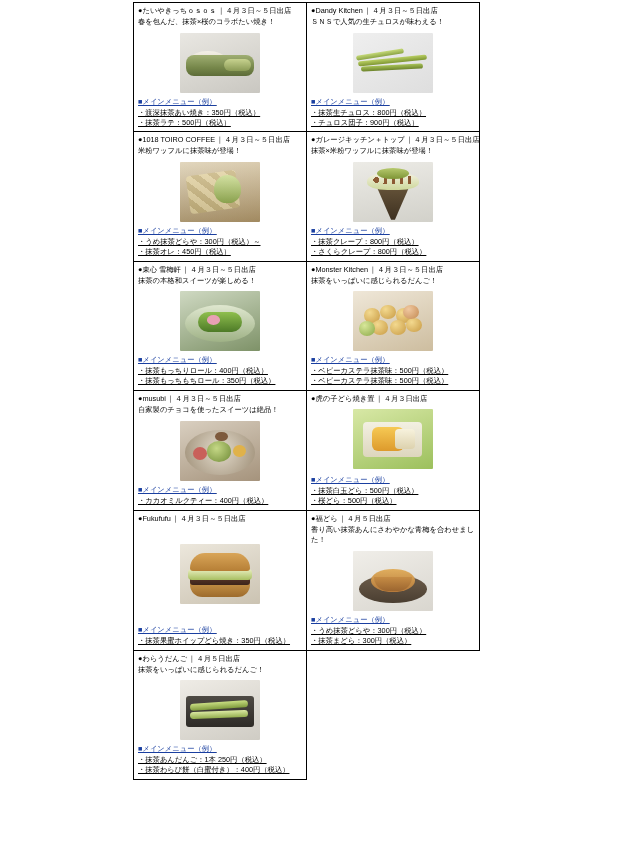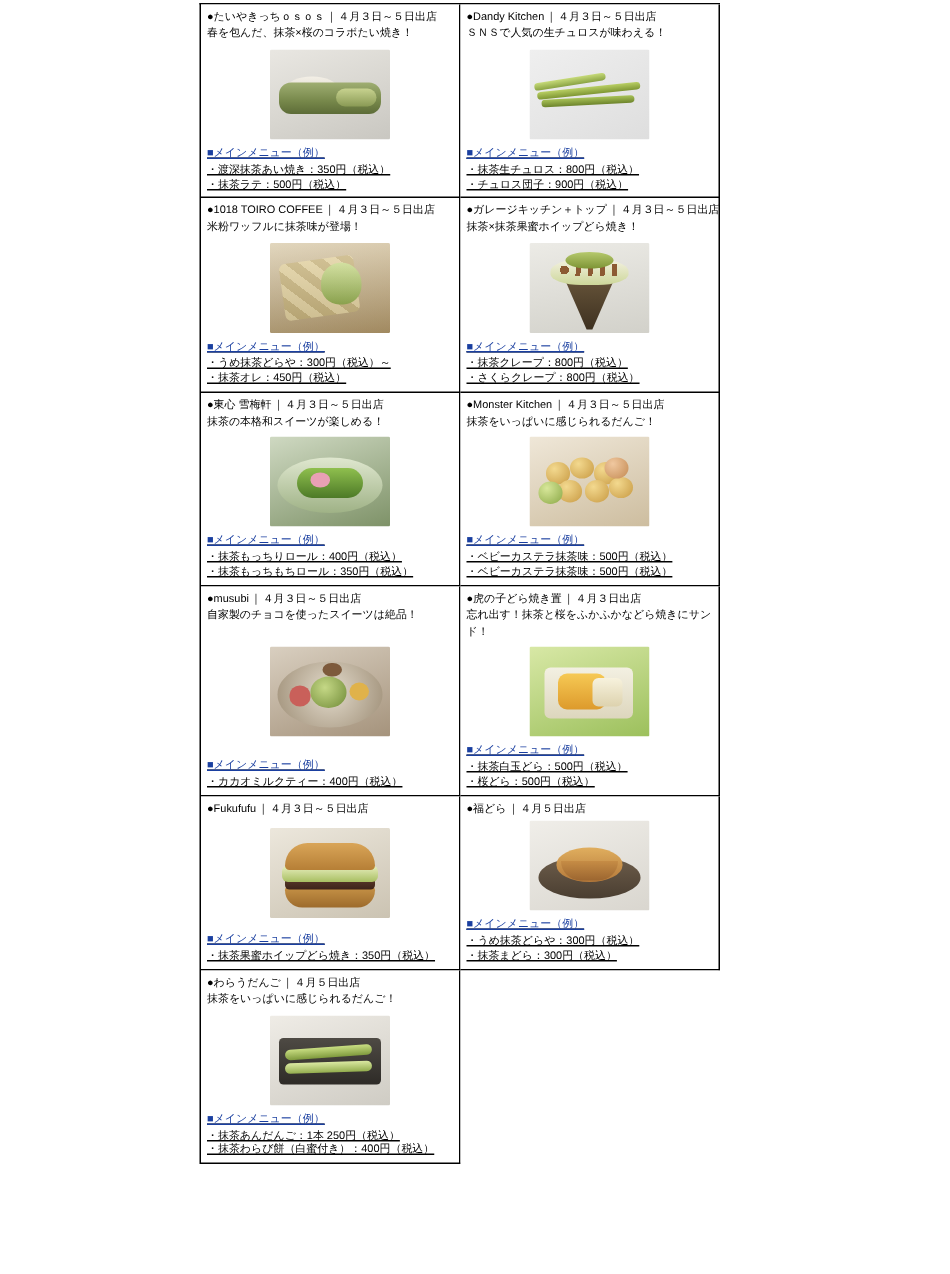--- a/index.html
+++ b/index.html
@@ -269,21 +269,21 @@
         <div class="menu-head">■メインメニュー（例）</div>
         <div class="menu-item">・うめ抹茶どらや：300円（税込）～</div>
         <div class="menu-item">・抹茶オレ：450円（税込）</div>
       </div>
     </div>
 
     <div class="cell">
       <div class="shop-head">
         <span>●ガレージキッチン＋トップ</span><span class="sep">｜</span><span>４月３日～５日出店</span>
       </div>
-      <div class="desc">抹茶×抹茶果蜜ホイップどら焼き！</div>
+      <div class="desc">抹茶×米粉ワッフルに抹茶味が登場！</div>
       <div class="photo-wrap">
         <div class="photo p4">
           <div class="ph-base"></div>
             <div class="cone"></div>
             <div class="cream"></div>
             <div class="nuts"></div>
             <div class="top"></div>
         </div>
       </div>
       <div class="menu-block">
@@ -356,21 +356,20 @@
       <div class="menu-block">
         <div class="menu-head">■メインメニュー（例）</div>
         <div class="menu-item">・カカオミルクティー：400円（税込）</div>
       </div>
     </div>
 
     <div class="cell">
       <div class="shop-head">
         <span>●虎の子どら焼き置</span><span class="sep">｜</span><span>４月３日出店</span>
       </div>
-      <div class="desc">忘れ出す！抹茶と桜をふかふかなどら焼きにサンド！</div>
       <div class="photo-wrap">
         <div class="photo p8">
           <div class="ph-base"></div>
             <div class="tray"></div>
             <div class="item"></div>
             <div class="item2"></div>
         </div>
       </div>
       <div class="menu-block">
         <div class="menu-head">■メインメニュー（例）</div>
@@ -395,20 +394,21 @@
       <div class="menu-block">
         <div class="menu-head">■メインメニュー（例）</div>
         <div class="menu-item">・抹茶果蜜ホイップどら焼き：350円（税込）</div>
       </div>
     </div>
 
     <div class="cell">
       <div class="shop-head">
         <span>●福どら</span><span class="sep">｜</span><span>４月５日出店</span>
       </div>
+      <div class="desc">香り高い抹茶あんにさわやかな青梅を合わせました！</div>
       <div class="photo-wrap">
         <div class="photo p10">
           <div class="ph-base"></div>
             <div class="plate"></div>
             <div class="d"></div>
             <div class="d2"></div>
         </div>
       </div>
       <div class="menu-block">
         <div class="menu-head">■メインメニュー（例）</div>

